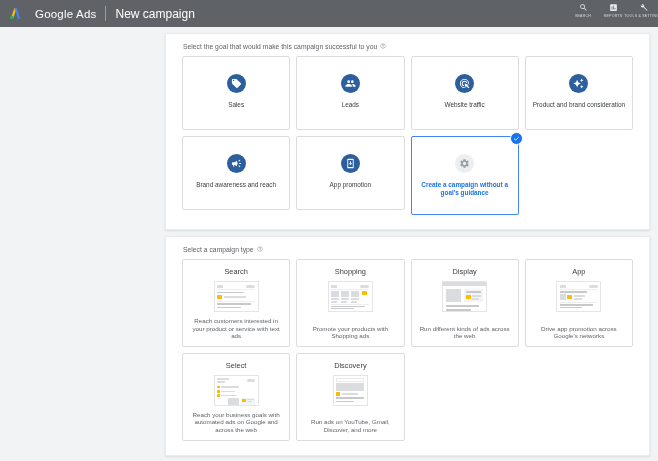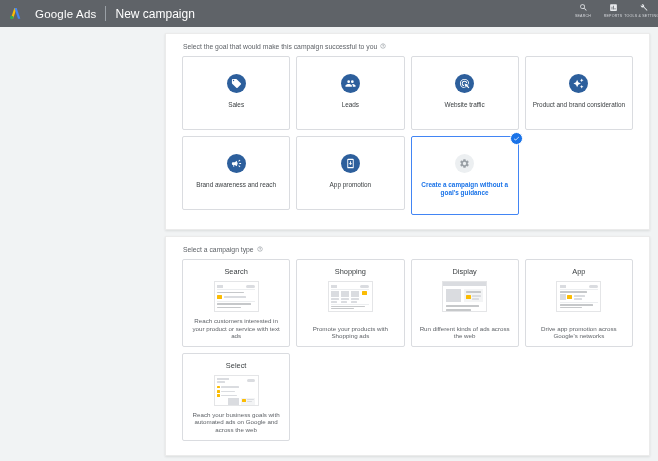--- a/index.html
+++ b/index.html
@@ -383,16 +383,32 @@
                     <div class="bar" style="width:5px;height:1px;"></div>
                   </div>
                 </div>
               </div>
             </div>
           </div>
         </div>
         <div class="type-desc">Reach your business goals with automated ads on Google and across the web</div>
       </div>
 
+      <div class="type-card">
+        <div class="type-title">Discovery</div>
+        <div class="ill-wrap">
+          <div class="ill" style="width:35px;">
+            <div style="width:100%;height:4px;border:1px solid #e8e9ea;box-sizing:border-box;"></div>
+            <div class="blk" style="width:100%;height:9px;"></div>
+            <div class="row" style="gap:1.5px;">
+              <div class="yellow" style="width:4px;height:3.5px;"></div>
+              <div class="bar" style="width:16px;height:1.5px;"></div>
+            </div>
+            <div class="bar dk" style="width:100%;"></div>
+            <div class="bar dk" style="width:64%;"></div>
+          </div>
+        </div>
+        <div class="type-desc">Run ads on YouTube, Gmail, Discover, and more</div>
+      </div>
 
     </div>
   </div>
 </div>
 
 </body></html>

